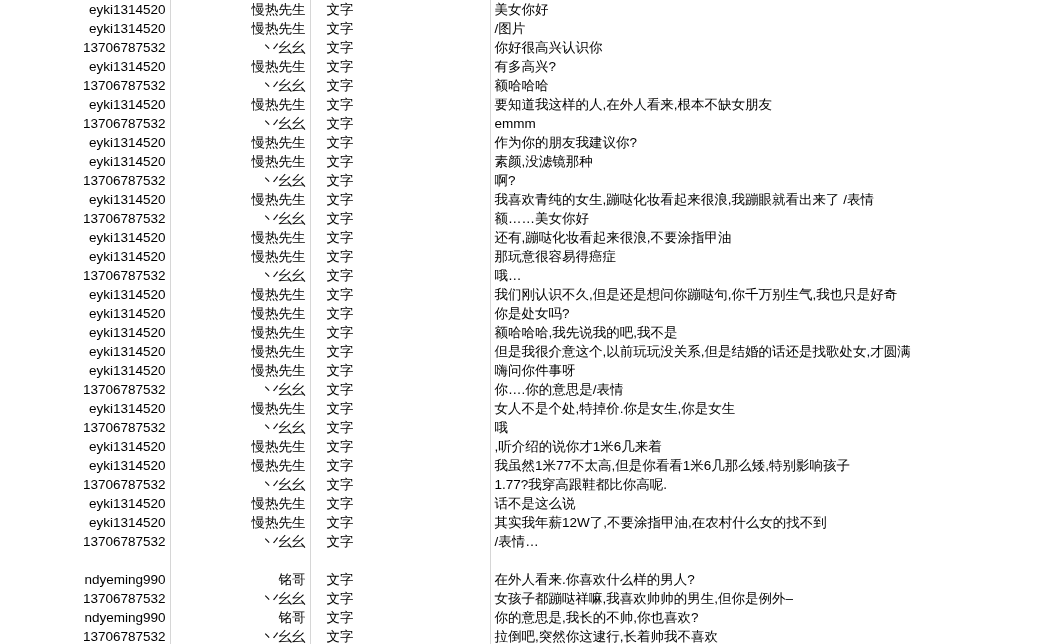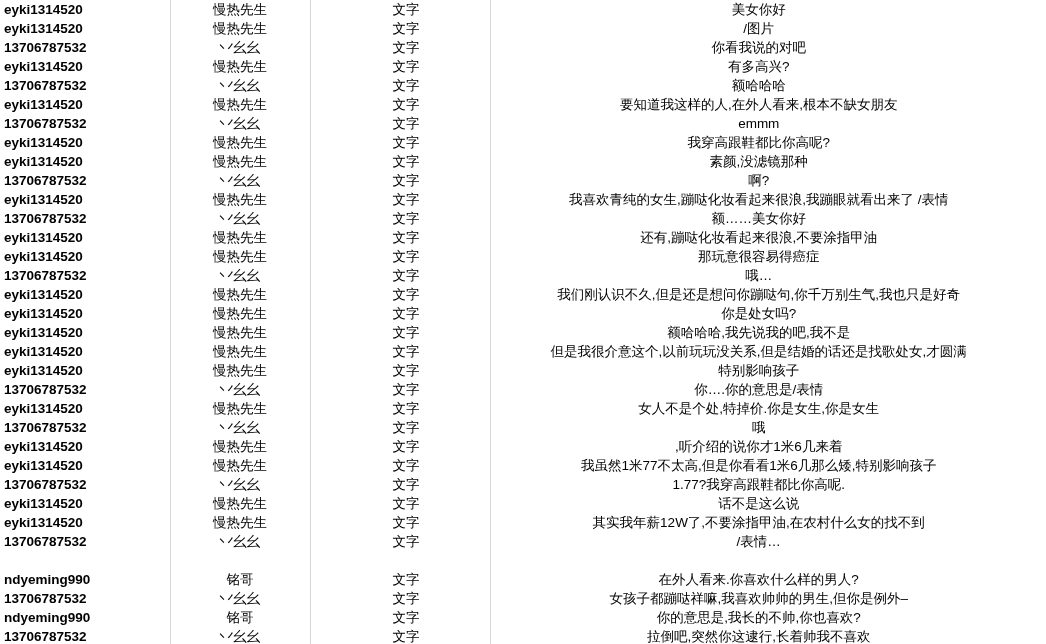--- a/index.html
+++ b/index.html
@@ -27,24 +27,24 @@
     border-right: 1px solid #d6d6d6;
     white-space: nowrap;
     overflow: hidden;
     vertical-align: middle;
   }
   col.c-id     { width: 170px; }
   col.c-nick   { width: 140px; }
   col.c-type   { width: 180px; }
   col.c-msg    { width: 556px; }
 
-  td.id   { text-align: left; font-weight: bold; }
-  td.nick { text-align: center; }
-  td.type { text-align: center; padding-left: 16px; }
-  td.msg  { text-align: center; padding-right: 23px; border-right: none; }
+  td.id   { text-align: right; }
+  td.nick { text-align: right; }
+  td.type { text-align: left; padding-left: 16px; }
+  td.msg  { text-align: left; padding-right: 23px; border-right: none; }
 
   tr.blank td {
     height: 19px;
     border-right: 1px solid #d6d6d6;
   }
   tr.blank td.msg { border-right: none; }
 </style>
 </head>
 <body>
 
@@ -65,21 +65,21 @@
       <tr>
         <td class="id">eyki1314520</td>
         <td class="nick">慢热先生</td>
         <td class="type">文字</td>
         <td class="msg">/图片</td>
       </tr>
       <tr>
         <td class="id">13706787532</td>
         <td class="nick">丷幺幺</td>
         <td class="type">文字</td>
-        <td class="msg">你看我说的对吧</td>
+        <td class="msg">你好很高兴认识你</td>
       </tr>
       <tr>
         <td class="id">eyki1314520</td>
         <td class="nick">慢热先生</td>
         <td class="type">文字</td>
         <td class="msg">有多高兴?</td>
       </tr>
       <tr>
         <td class="id">13706787532</td>
         <td class="nick">丷幺幺</td>
@@ -95,21 +95,21 @@
       <tr>
         <td class="id">13706787532</td>
         <td class="nick">丷幺幺</td>
         <td class="type">文字</td>
         <td class="msg">emmm</td>
       </tr>
       <tr>
         <td class="id">eyki1314520</td>
         <td class="nick">慢热先生</td>
         <td class="type">文字</td>
-        <td class="msg">我穿高跟鞋都比你高呢?</td>
+        <td class="msg">作为你的朋友我建议你?</td>
       </tr>
       <tr>
         <td class="id">eyki1314520</td>
         <td class="nick">慢热先生</td>
         <td class="type">文字</td>
         <td class="msg">素颜,没滤镜那种</td>
       </tr>
       <tr>
         <td class="id">13706787532</td>
         <td class="nick">丷幺幺</td>
@@ -167,21 +167,21 @@
       <tr>
         <td class="id">eyki1314520</td>
         <td class="nick">慢热先生</td>
         <td class="type">文字</td>
         <td class="msg">但是我很介意这个,以前玩玩没关系,但是结婚的话还是找歌处女,才圆满</td>
       </tr>
       <tr>
         <td class="id">eyki1314520</td>
         <td class="nick">慢热先生</td>
         <td class="type">文字</td>
-        <td class="msg">特别影响孩子</td>
+        <td class="msg">嗨问你件事呀</td>
       </tr>
       <tr>
         <td class="id">13706787532</td>
         <td class="nick">丷幺幺</td>
         <td class="type">文字</td>
         <td class="msg">你….你的意思是/表情</td>
       </tr>
       <tr>
         <td class="id">eyki1314520</td>
         <td class="nick">慢热先生</td>

